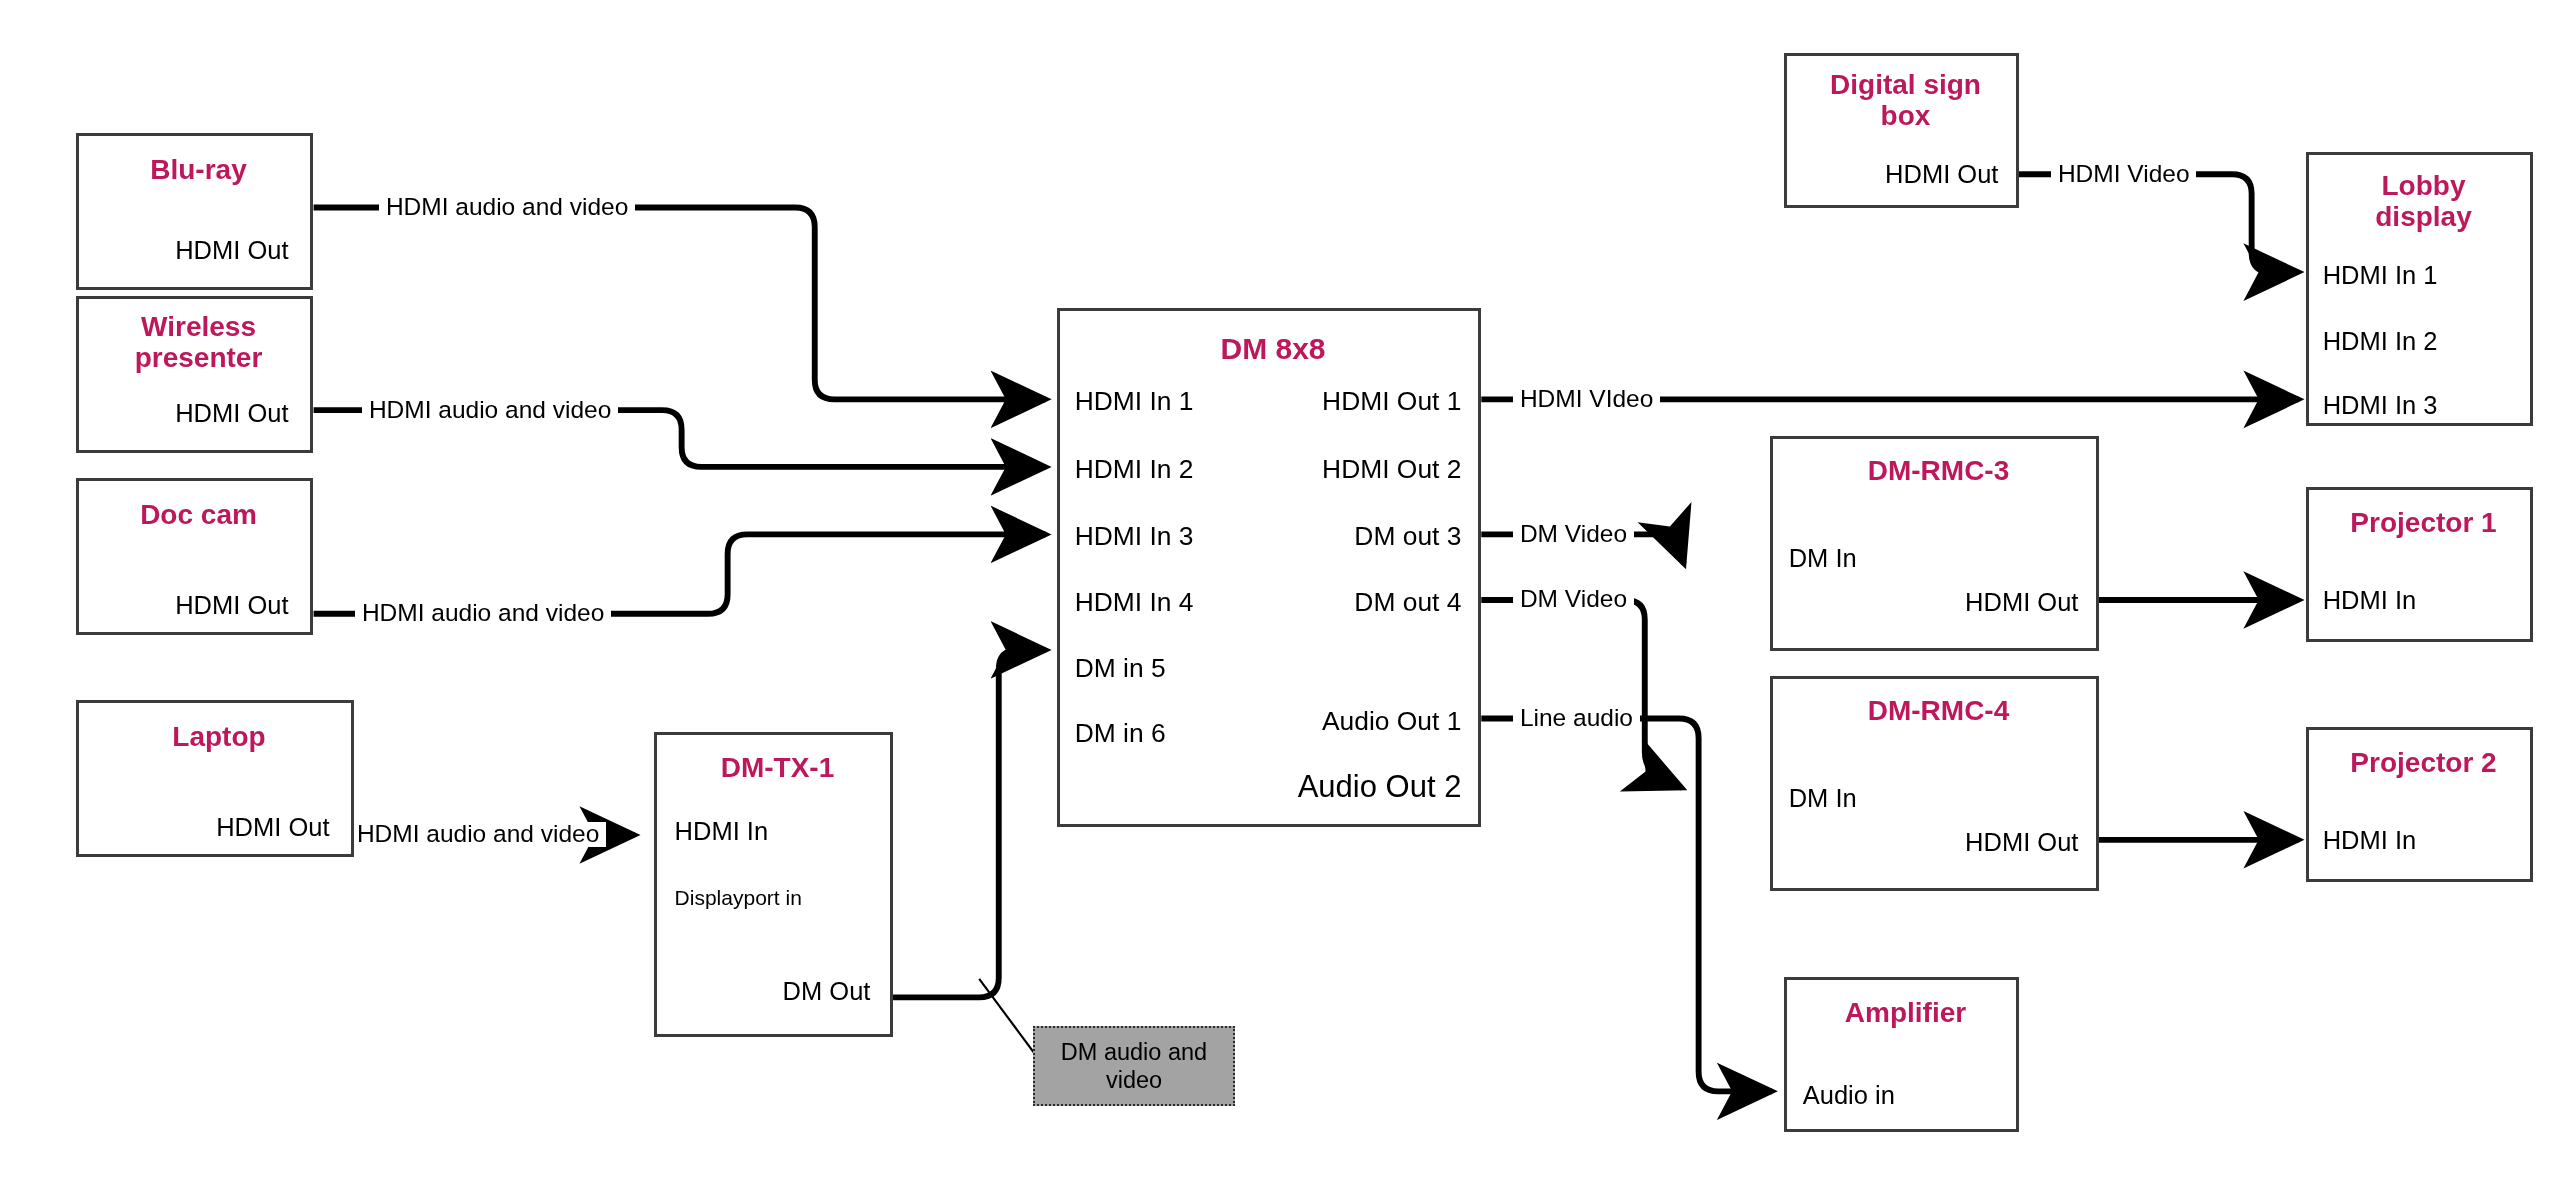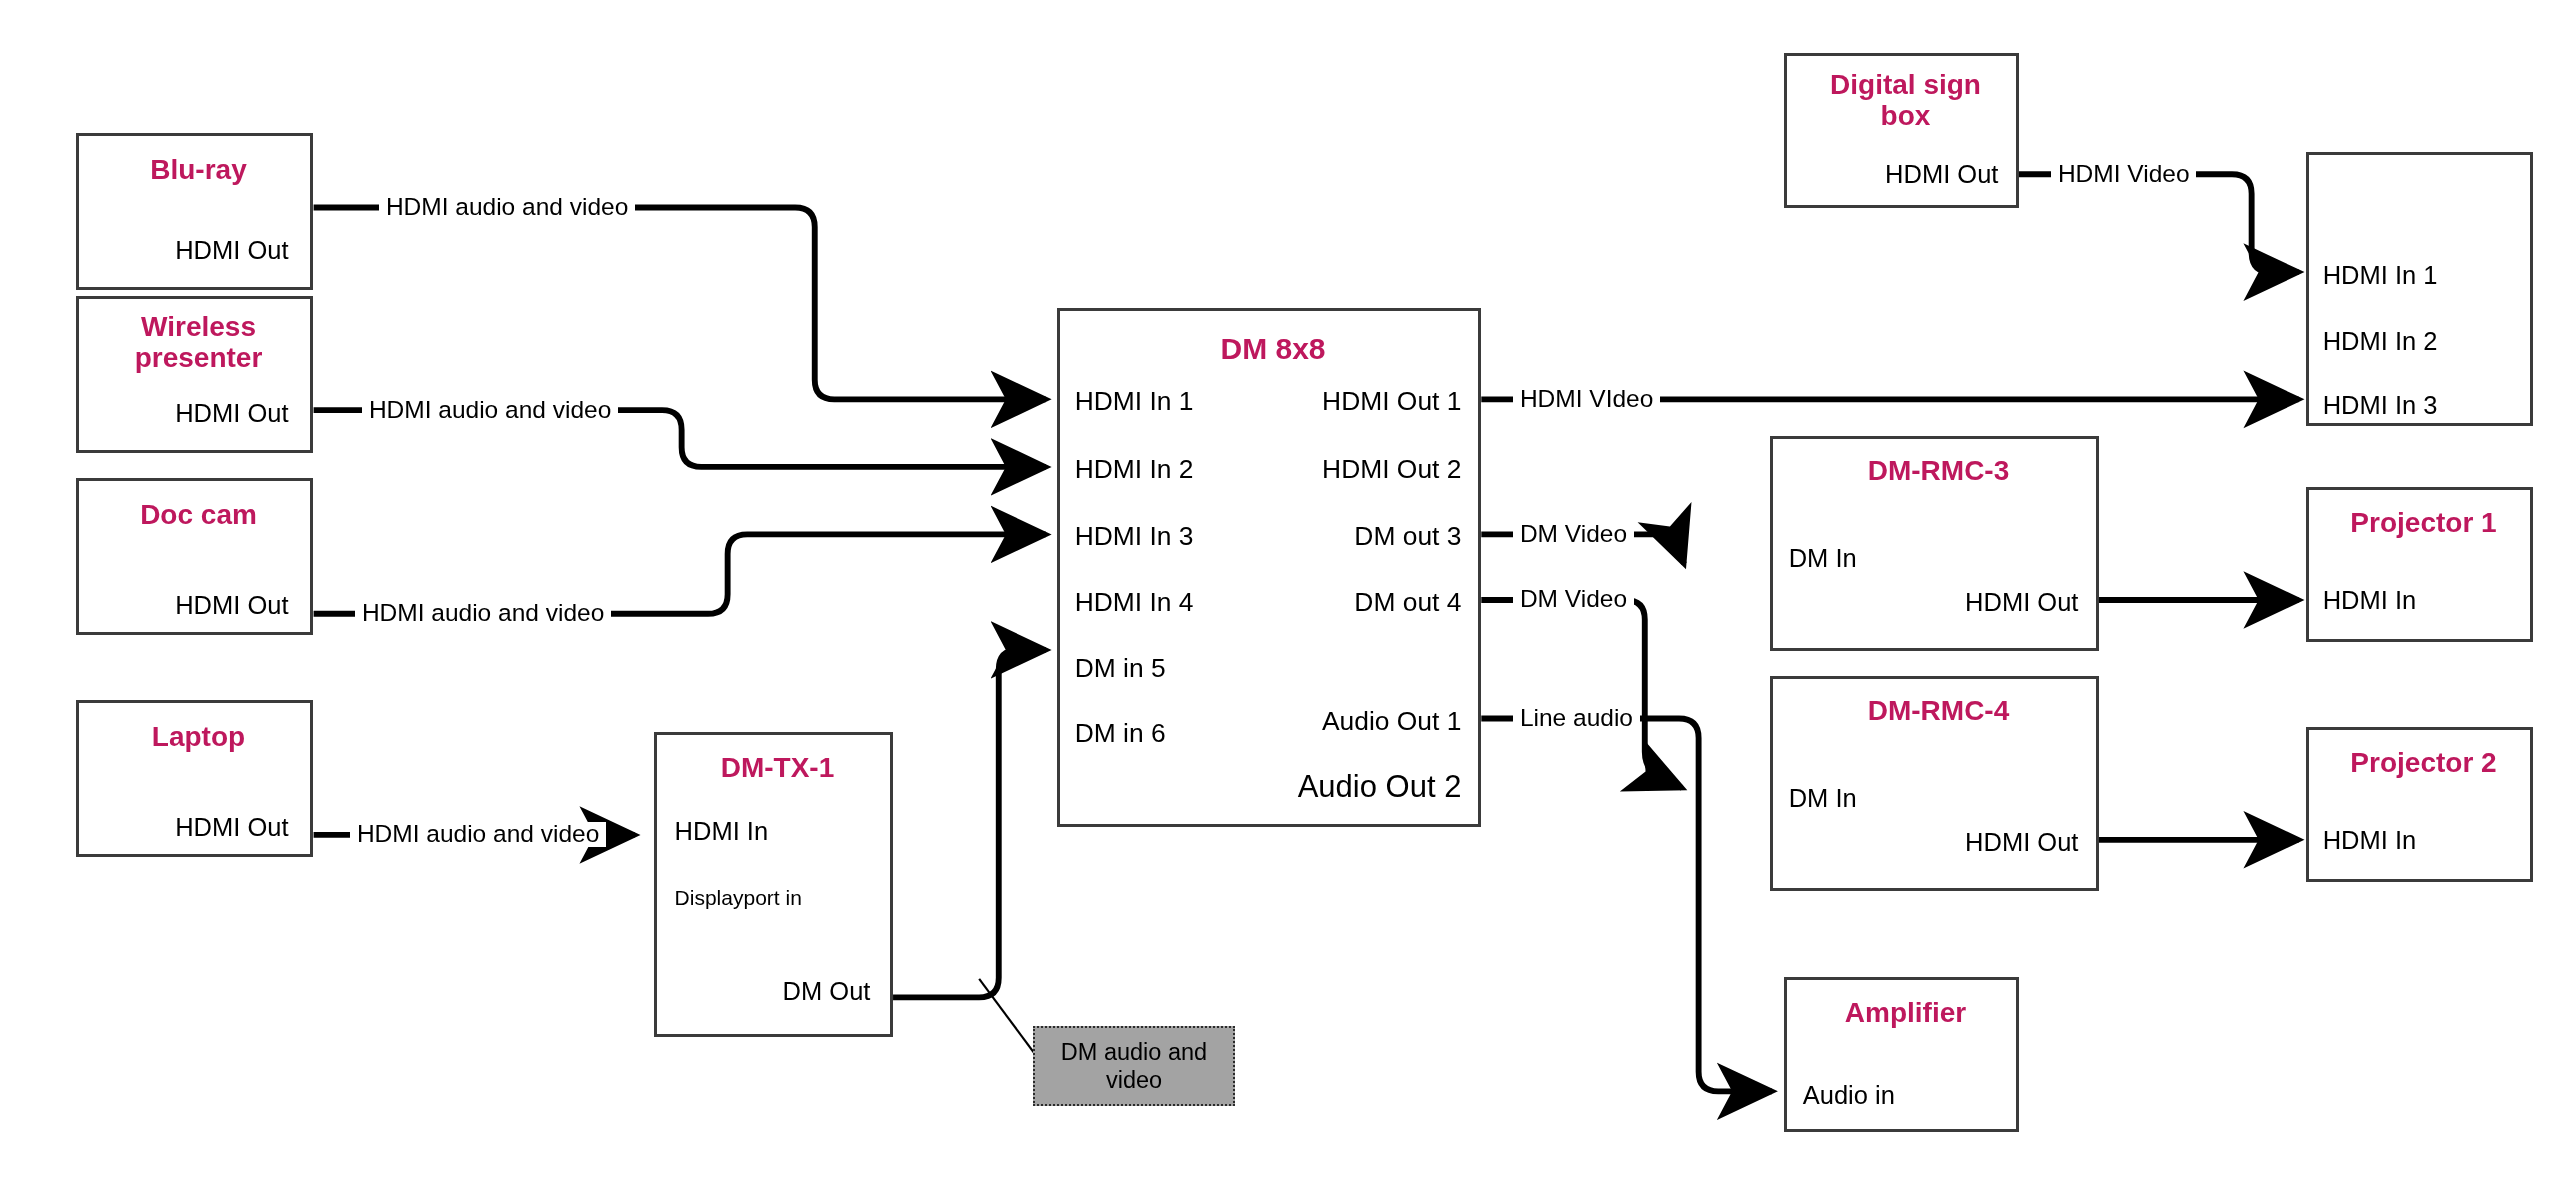--- a/index.html
+++ b/index.html
@@ -78,21 +78,21 @@
     <div class="title" style="top:11.7px;font-size:28px;white-space:pre-line;">Wireless
 presenter</div>
     <div class="port r" style="right:21.5px;top:102px;font-size:25.5px;">HDMI Out</div>
   </div>
 
   <div class="node" style="left:76px;top:478px;width:237px;height:157px;">
     <div class="title" style="top:17.6px;font-size:28px;">Doc cam</div>
     <div class="port r" style="right:21.5px;top:112px;font-size:25.5px;">HDMI Out</div>
   </div>
 
-  <div class="node" style="left:76px;top:700px;width:237px;height:157px;">
+  <div class="node" style="left:76px;top:700px;width:278px;height:157px;">
     <div class="title" style="top:17.6px;font-size:28px;">Laptop</div>
     <div class="port r" style="right:21.5px;top:112px;font-size:25.5px;">HDMI Out</div>
   </div>
 
   <div class="node" style="left:654px;top:732px;width:239px;height:305px;">
     <div class="title" style="top:16.6px;font-size:28px;">DM-TX-1</div>
     <div class="port l" style="left:17.6px;top:84px;font-size:25.5px;">HDMI In</div>
     <div class="port l" style="left:17.6px;top:152px;font-size:21px;">Displayport in</div>
     <div class="port r" style="right:19.6px;top:244px;font-size:25.5px;">DM Out</div>
   </div>
@@ -113,20 +113,22 @@
     <div class="port r" style="right:16.6px;top:460px;font-size:31px;">Audio Out 2</div>
   </div>
 
   <div class="node" style="left:1784px;top:53px;width:235px;height:155px;">
     <div class="title" style="top:12.7px;font-size:28px;white-space:pre-line;">Digital sign
 box</div>
     <div class="port r" style="right:17.6px;top:106px;font-size:25.5px;">HDMI Out</div>
   </div>
 
   <div class="node" style="left:2306px;top:152px;width:227px;height:274px;">
+    <div class="title" style="top:14.7px;font-size:28px;white-space:pre-line;">Lobby
+display</div>
     <div class="port l" style="left:13.7px;top:108px;font-size:25.5px;">HDMI In 1</div>
     <div class="port l" style="left:13.7px;top:174px;font-size:25.5px;">HDMI In 2</div>
     <div class="port l" style="left:13.7px;top:238px;font-size:25.5px;">HDMI In 3</div>
   </div>
 
   <div class="node" style="left:1770px;top:436px;width:329px;height:215px;">
     <div class="title" style="top:15.7px;font-size:28px;">DM-RMC-3</div>
     <div class="port l" style="left:15.7px;top:107px;font-size:25.5px;">DM In</div>
     <div class="port r" style="right:17.6px;top:151px;font-size:25.5px;">HDMI Out</div>
   </div>

